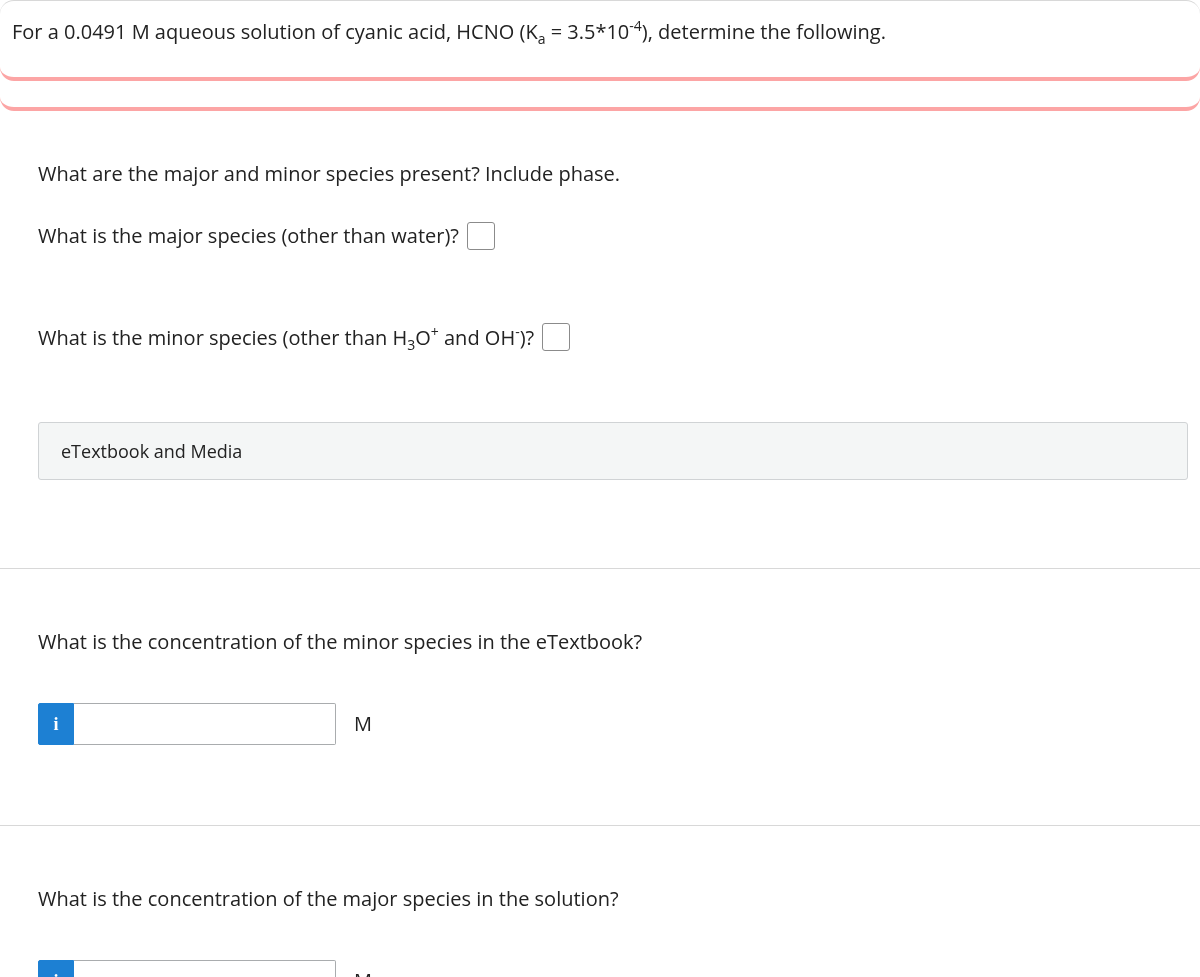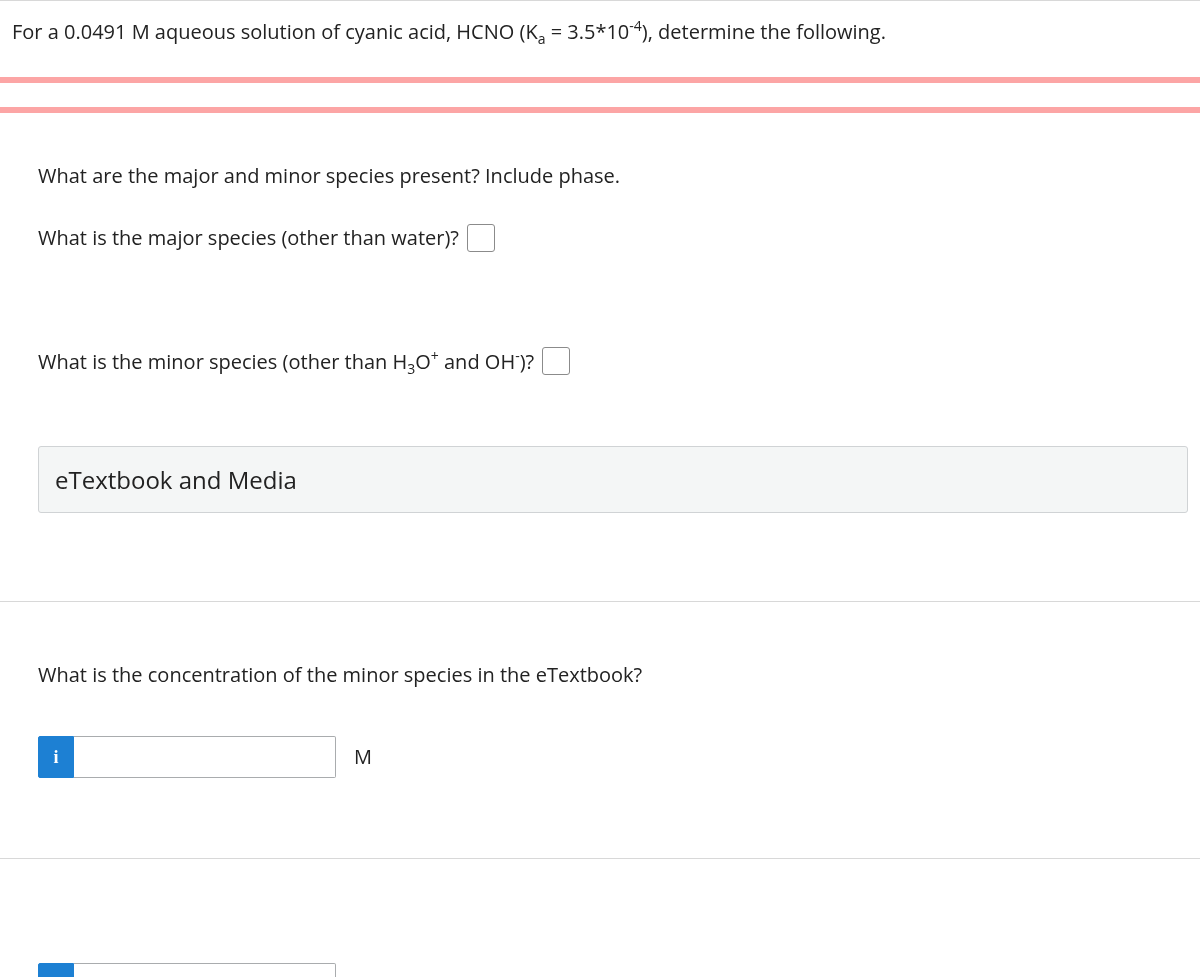--- a/index.html
+++ b/index.html
@@ -10,22 +10,23 @@
     font-family: "Open Sans", "Segoe UI", Arial, sans-serif;
     font-size: 20px;
     color: #222;
     background: #fff;
     line-height: 1.5;
   }
   .container {
     width: 1200px;
   }
   .section {
-    border-bottom: 6px solid #fca5a5;
+    border-bottom: 4px solid #fca5a5;
     padding: 0;
+    border-radius: 14px;
   }
   .intro-section {
     border-top: 1px solid #d8d8d8;
     padding: 14px 12px 28px 12px;
   }
   .blank-section {
     border-top: none;
     height: 30px;
   }
   .species-section {
@@ -44,21 +45,21 @@
     align-items: center;
     gap: 6px;
     margin-bottom: 0;
     font-size: 20px;
   }
   .q-heading {
     font-size: 20px;
     margin-bottom: 32px;
   }
   .q-sub {
-    margin-bottom: 92px;
+    margin-bottom: 70px;
   }
   .q-sub:last-of-type {
     margin-bottom: 0;
   }
   .inline-input {
     display: inline-block;
     width: 28px;
     height: 28px;
     border: 1.5px solid #8b8b8b;
     border-radius: 3px;
@@ -73,25 +74,25 @@
     vertical-align: sub;
   }
   sup {
     font-size: 0.7em;
     vertical-align: super;
   }
   .etextbook-btn {
     display: block;
     width: calc(100% - 0px);
     margin: 68px 0 0 0;
-    padding: 16px 16px;
+    padding: 16px 22px;
     background: #f4f6f6;
     border: 1px solid #d0d3d5;
     border-radius: 3px;
-    font-size: 24px;
+    font-size: 18px;
     text-align: left;
     color: #222;
     cursor: pointer;
     font-family: inherit;
   }
   .answer-row {
     display: flex;
     align-items: stretch;
     margin-top: 46px;
   }
@@ -162,20 +163,21 @@
     <div class="answer-row">
       <div class="info-btn">
         <span>i</span>
       </div>
       <input type="text" class="answer-input" style="">
       <span class="unit-label">M</span>
     </div>
   </div>
 
   <div class="major-conc-section">
+    <div>What is the concentration of the major species in the solution?</div>
     <div class="answer-row">
       <div class="info-btn">
         <span>i</span>
       </div>
       <input type="text" class="answer-input" style="">
       <span class="unit-label">M</span>
     </div>
   </div>
 
 </div>

